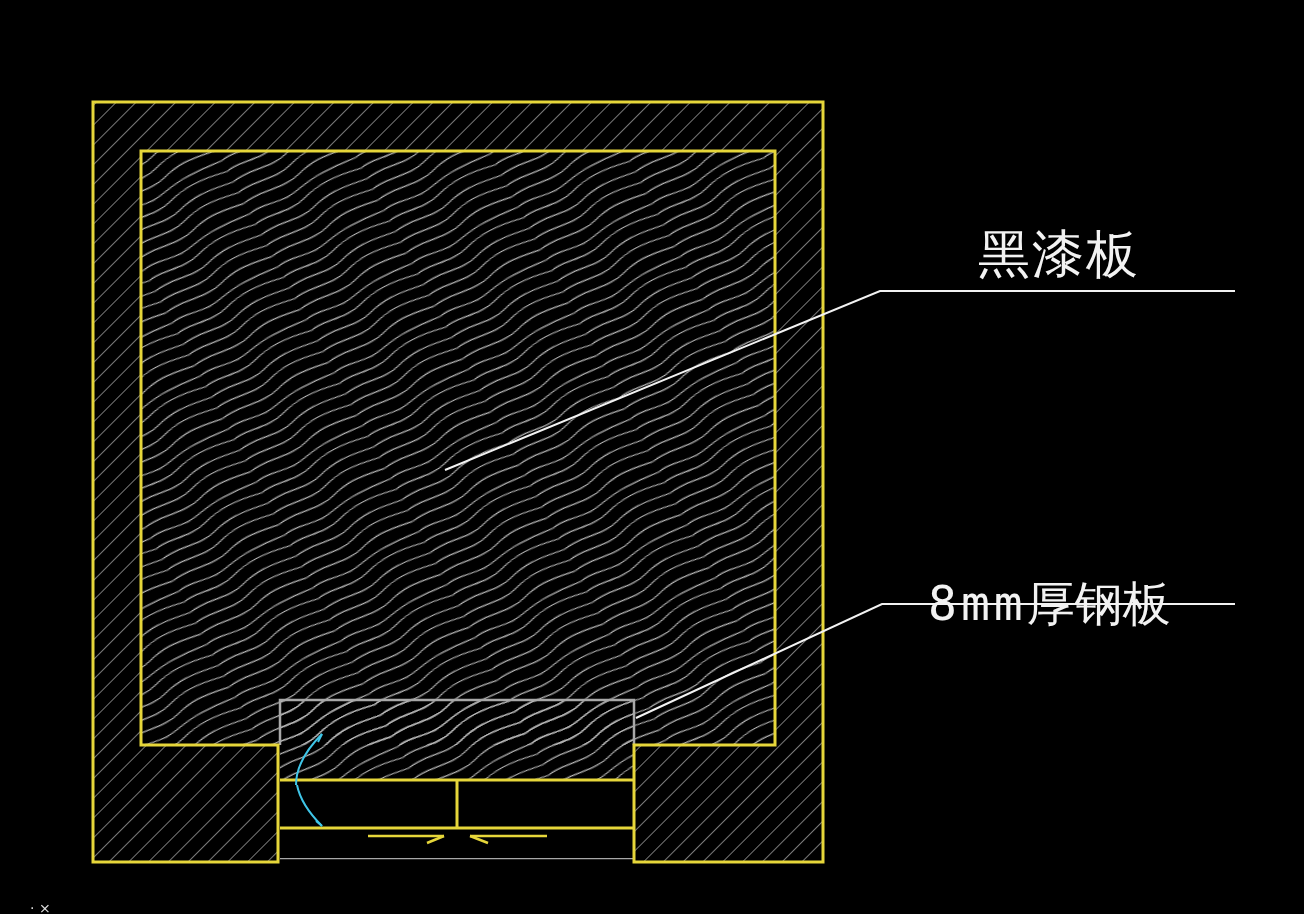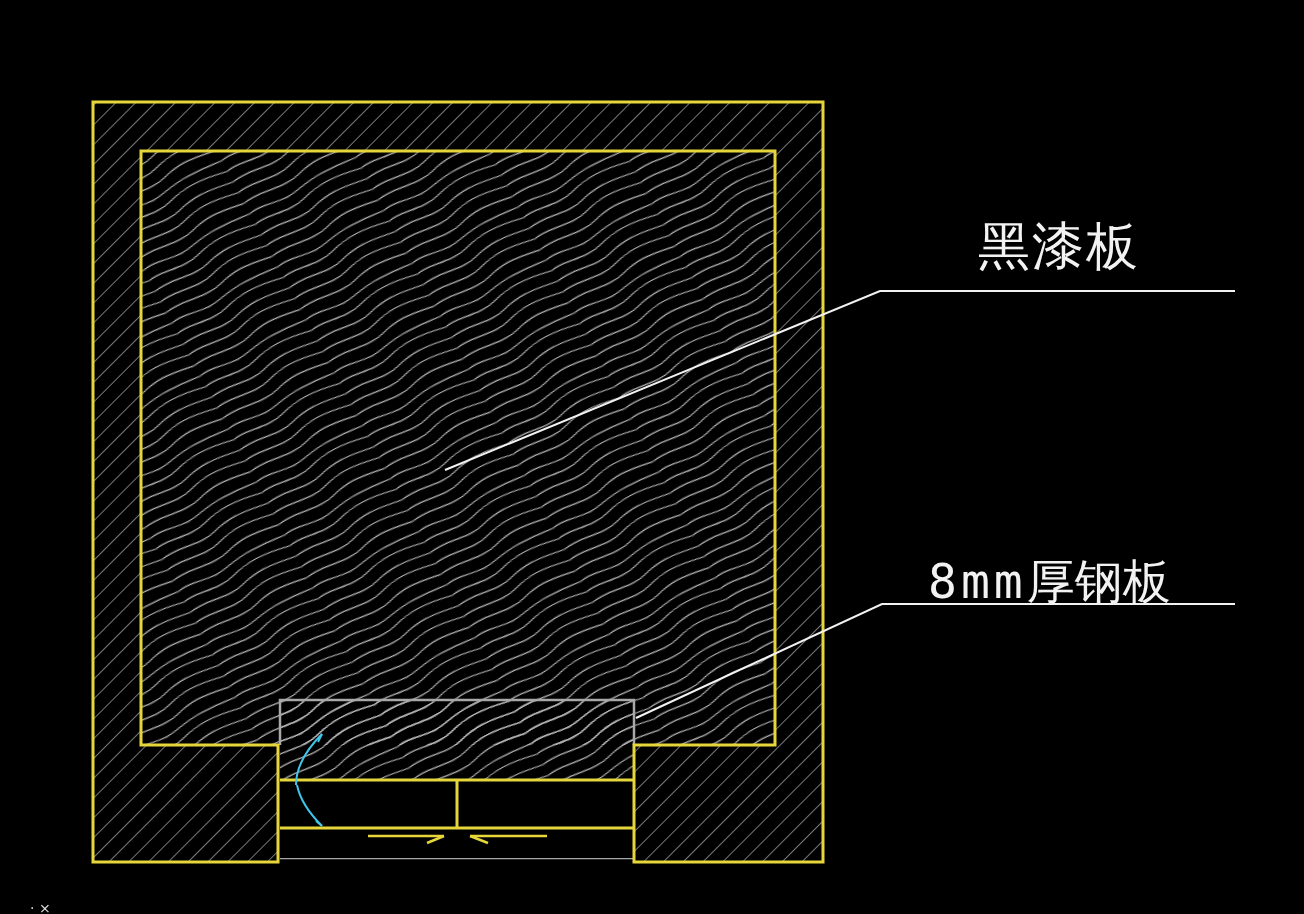--- a/index.html
+++ b/index.html
@@ -1,20 +1,20 @@
 <!DOCTYPE html>
 <html><head>
 <meta charset="utf-8">
 <style>
   html, body { margin: 0; padding: 0; background: #000; }
   body { width: 1304px; height: 914px; overflow: hidden; position: relative; font-family: "DejaVu Sans", sans-serif; }
   #canvas { position: absolute; left: 0; top: 0; }
-  .label { position: absolute; color: #f2f2f2; white-space: nowrap; }
+  .label { position: absolute; color: #f2f2f2; white-space: nowrap; margin-top: 8px; }
   #label-1 { left: 978px; top: 212px; font-size: 52px; letter-spacing: 2px; font-family: "DejaVu Sans", sans-serif; }
-  #label-2 { left: 928px; top: 550px; font-size: 48px; font-family: "DejaVu Sans", sans-serif; }
+  #label-2 { left: 928px; top: 564px; font-size: 48px; font-family: "DejaVu Sans", sans-serif; }
   #label-2 .mm { font-family: "DejaVu Sans Mono", monospace; font-weight: 200; letter-spacing: 4px; }
   .corner-mark { position: absolute; left: 30px; top: 900px; color: #ddd; font-size: 14px; }
 </style>
 </head>
 <body>
 
 <svg id="canvas" width="1304" height="914" viewBox="0 0 1304 914" xmlns="http://www.w3.org/2000/svg">
   <defs>
     <pattern id="diag" patternUnits="userSpaceOnUse" width="14" height="14" patternTransform="rotate(45)">
       <line x1="0" y1="0" x2="0" y2="14" stroke="#b9b9b9" stroke-width="1.3"></line>

